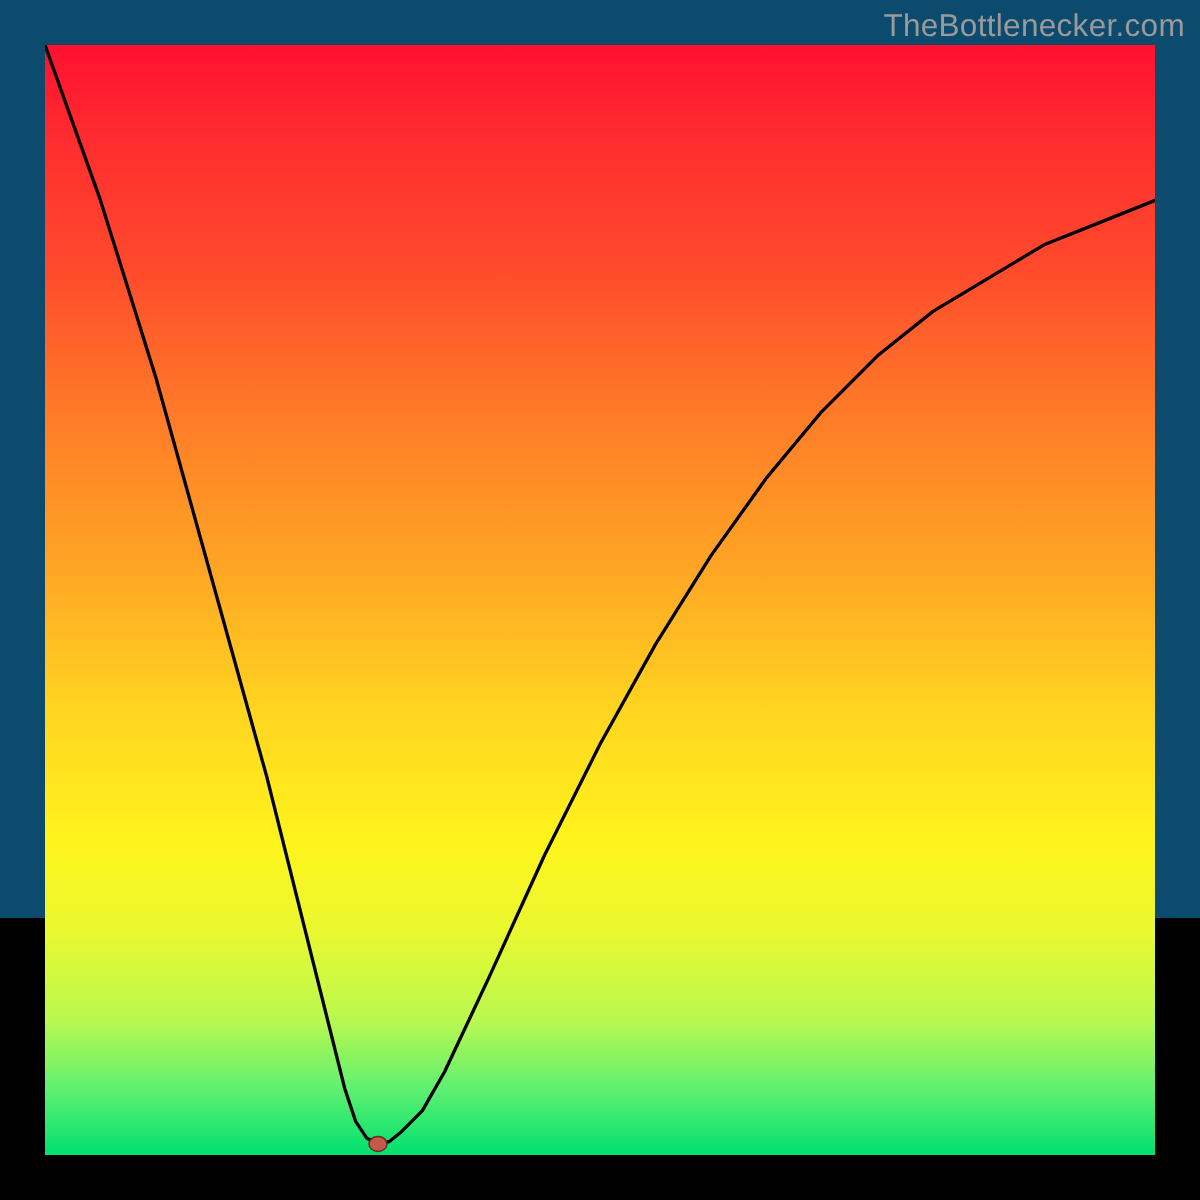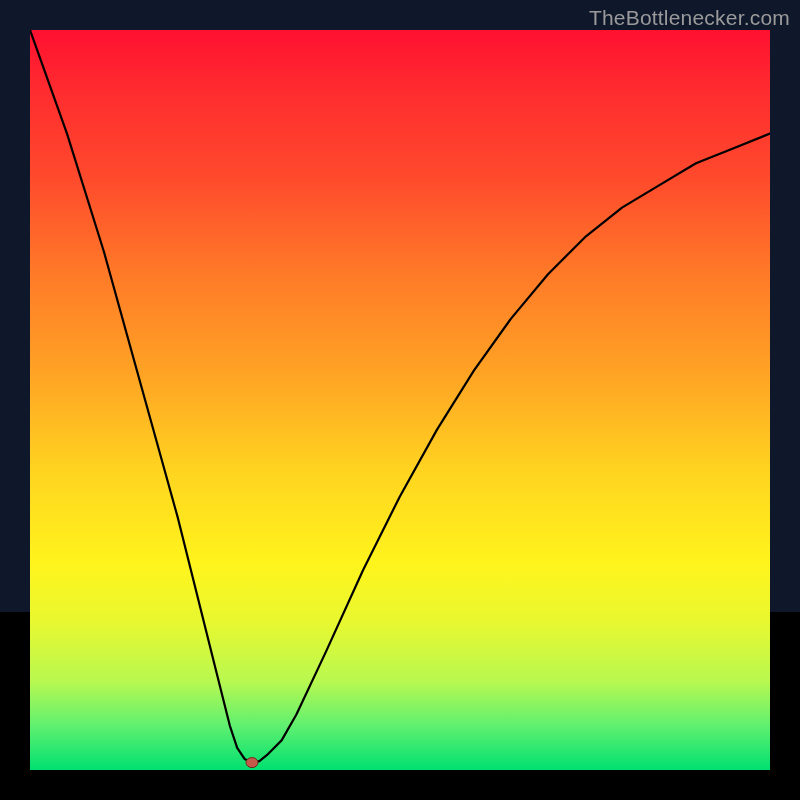--- a/index.html
+++ b/index.html
@@ -8,21 +8,21 @@
     width: 800px;
     height: 800px;
     background: #000;
     font-family: Arial, Helvetica, sans-serif;
     overflow: hidden;
   }
   .frame {
     position: relative;
     width: 800px;
     height: 612px;
-    background: #0f172a;
+    background: #0c4a6e;
   }
   .plot-area {
     position: absolute;
     left: 30px;
     top: 30px;
     width: 740px;
     height: 740px;
     
     background: linear-gradient(to bottom,
       #ff1030 0%,

